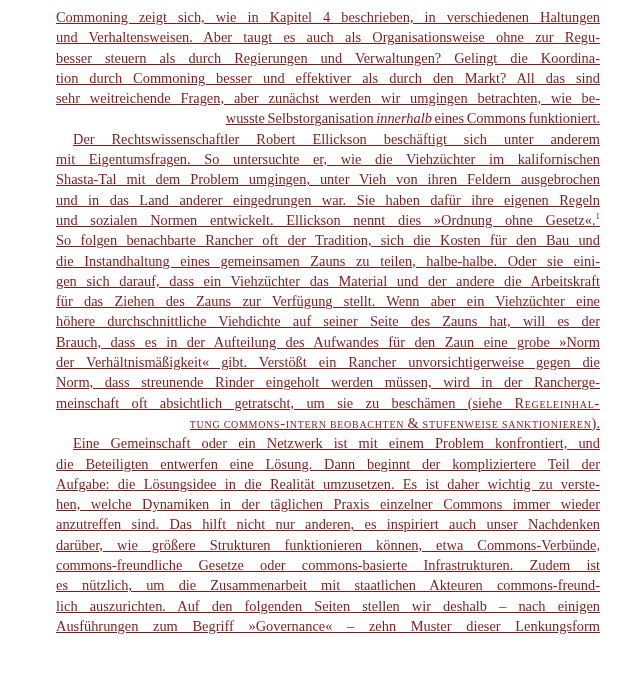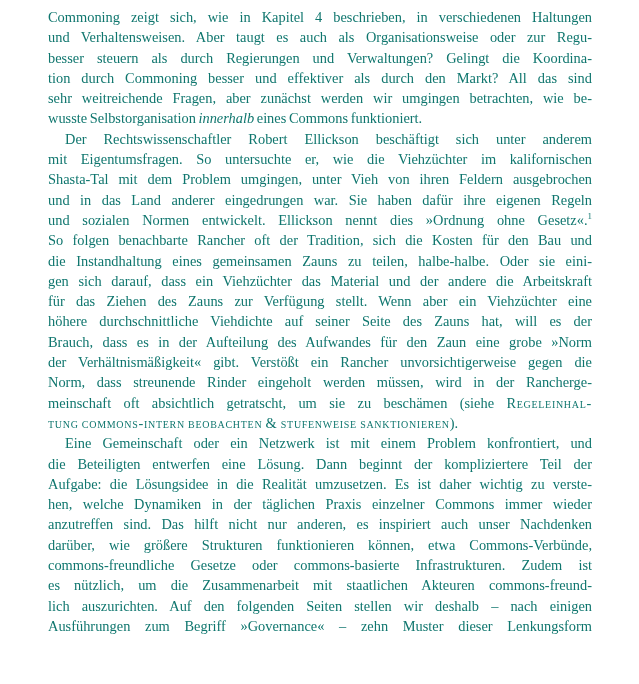--- a/index.html
+++ b/index.html
@@ -11,36 +11,37 @@
     position: relative;
     width: 639px;
     height: 684px;
     box-sizing: border-box;
     background: #ffffff;
     overflow: hidden;
   }
   .text-block {
     position: absolute;
     top: 7px;
-    left: 48px;
+    left: 56px;
     width: 544px;
     font-family: "Liberation Serif", "DejaVu Serif", serif;
     font-size: 14.4px;
-    color: #0f766e;
+    color: #7f1d1d;
     word-spacing: -1px;
+    text-decoration: underline;
   }
   .paragraph {
     margin: 0;
     padding: 0;
   }
   .line {
     height: 20.3px;
     line-height: 20.3px;
     overflow: hidden;
-    text-align: left;
+    text-align: right;
   }
   .line.justify {
     text-align: justify;
     text-align-last: justify;
   }
   .line.indent {
     text-indent: 17px;
   }
   .seg-i {
     font-style: italic;
@@ -56,21 +57,21 @@
     letter-spacing: 0;
   }
 </style>
 </head>
 <body>
 
 <div class="page">
   <div class="text-block" id="text-block">
       <div class="paragraph">
         <div class="line justify"><span>Commoning zeigt sich, wie in Kapitel 4 beschrieben, in verschiedenen Haltungen</span></div>
-        <div class="line justify"><span>und Verhaltensweisen. Aber taugt es auch als Organisationsweise oder zur Regu-</span></div>
+        <div class="line justify"><span>und Verhaltensweisen. Aber taugt es auch als Organisationsweise ohne zur Regu-</span></div>
         <div class="line justify"><span>besser steuern als durch Regierungen und Verwaltungen? Gelingt die Koordina-</span></div>
         <div class="line justify"><span>tion durch Commoning besser und effektiver als durch den Markt? All das sind</span></div>
         <div class="line justify"><span>sehr weitreichende Fragen, aber zunächst werden wir umgingen betrachten, wie be-</span></div>
         <div class="line"><span>wusste Selbstorganisation </span><span class="seg-i">innerhalb</span><span> eines Commons funktioniert.</span></div>
       </div>
       <div class="paragraph">
         <div class="line justify indent"><span>Der Rechtswissenschaftler Robert Ellickson beschäftigt sich unter anderem</span></div>
         <div class="line justify"><span>mit Eigentumsfragen. So untersuchte er, wie die Viehzüchter im kalifornischen</span></div>
         <div class="line justify"><span>Shasta-Tal mit dem Problem umgingen, unter Vieh von ihren Feldern ausgebrochen</span></div>
         <div class="line justify"><span>und in das Land anderer eingedrungen war. Sie haben dafür ihre eigenen Regeln</span></div>

